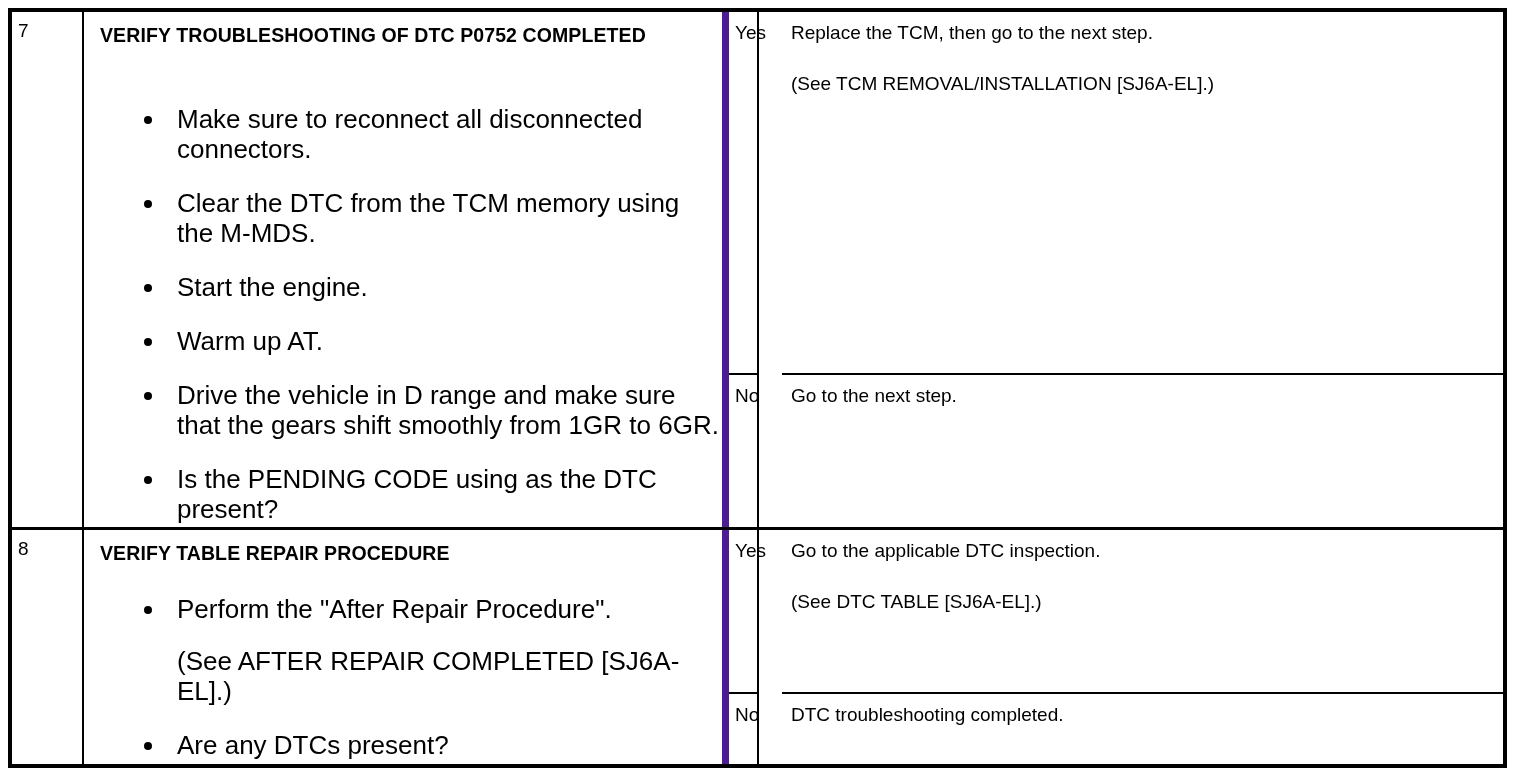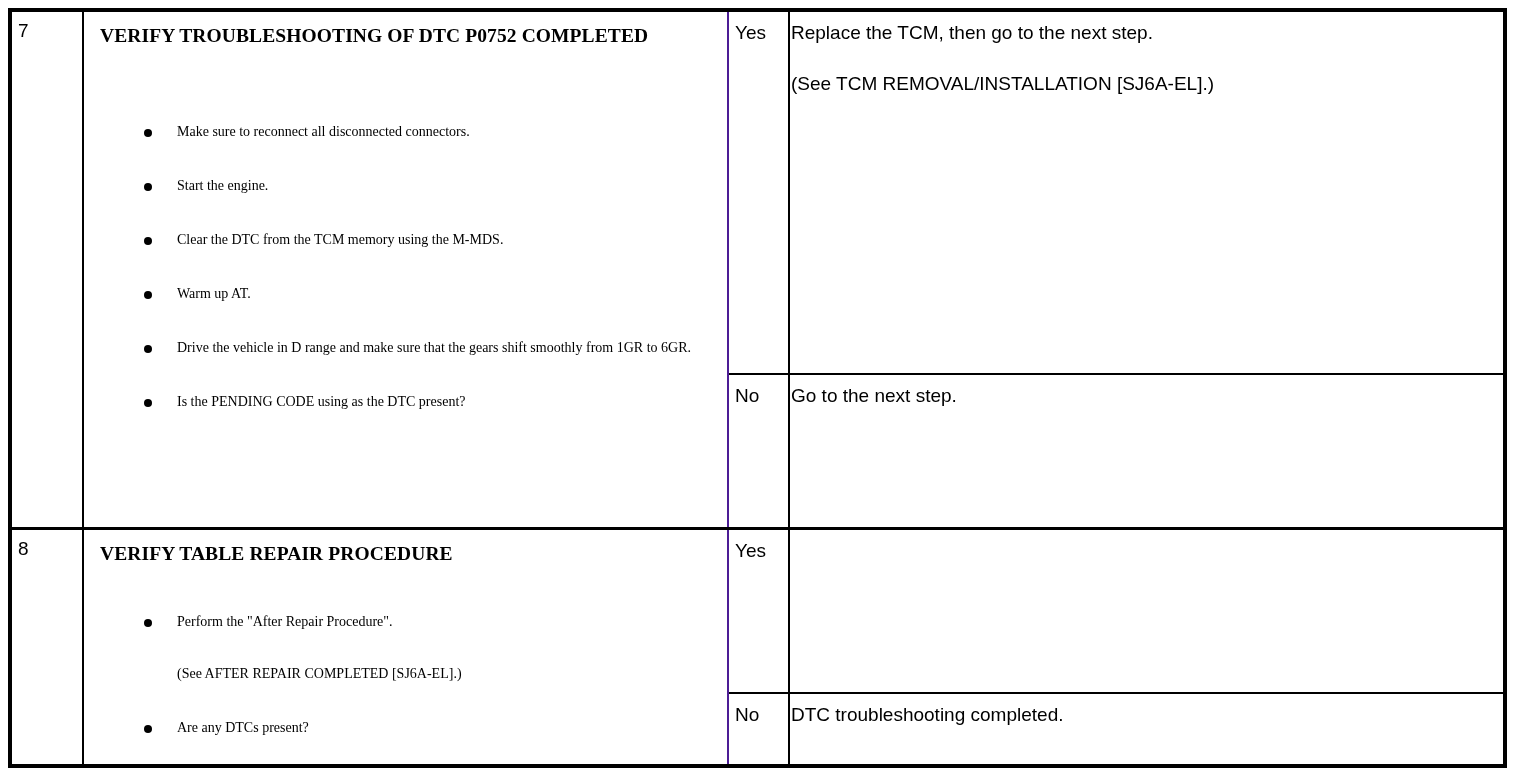--- a/index.html
+++ b/index.html
@@ -59,30 +59,29 @@
     line-height: 22px;
     letter-spacing: 0px;
   }
 
   
   .col-desc {
     position: absolute;
     left: 72px; top: 0; bottom: 0;
     width: 645px;
     box-sizing: border-box;
-    border-right: 2px solid #4c1d95;
+    border-right: 7px solid #4c1d95;
     padding: 6px;
-    font-family: Liberation Serif, serif;
   }
 
   
   .col-judge {
     position: absolute;
     left: 717px; top: 0; bottom: 0;
-    width: 61px;
+    width: 30px;
     box-sizing: border-box;
     text-decoration: underline;
   }
 
   
   .col-result {
     position: absolute;
     left: 770px; top: 0; right: 0; bottom: 0;
     box-sizing: border-box;
     padding-left: 28px;
@@ -137,23 +136,22 @@
     position: absolute;
     left: 0; right: 0;
   }
   .row-7 .bullet-list { top: 92px; }
   .row-8 .bullet-list { top: 64px; }
 
   .bullet-item {
     position: relative;
     padding-left: 93px;
     margin-bottom: 24px;
-    font-size: 14px;
+    font-size: 26px;
     line-height: 30px;
-    margin-top: 13px;
   }
   .bullet-item:last-child { margin-bottom: 0; }
   .bullet-item .dot {
     position: absolute;
     left: 60px;
     top: 12px;
     width: 8px;
     height: 8px;
     border-radius: 50%;
     background: #000000;
@@ -178,25 +176,25 @@
 
       <div class="col-desc">
         <div class="desc-title">VERIFY TROUBLESHOOTING OF DTC P0752 COMPLETED</div>
         <div class="bullet-list">
           <div class="bullet-item">
             <span class="dot"></span>
             <span class="btext">Make sure to reconnect all disconnected connectors.</span>
           </div>
           <div class="bullet-item">
             <span class="dot"></span>
+            <span class="btext">Clear the DTC from the TCM memory using the M-MDS.</span>
+          </div>
+          <div class="bullet-item">
+            <span class="dot"></span>
             <span class="btext">Start the engine.</span>
-          </div>
-          <div class="bullet-item">
-            <span class="dot"></span>
-            <span class="btext">Clear the DTC from the TCM memory using the M-MDS.</span>
           </div>
           <div class="bullet-item">
             <span class="dot"></span>
             <span class="btext">Warm up AT.</span>
           </div>
           <div class="bullet-item">
             <span class="dot"></span>
             <span class="btext">Drive the vehicle in D range and make sure that the gears shift smoothly from 1GR to 6GR.</span>
           </div>
           <div class="bullet-item">
@@ -254,20 +252,26 @@
       <div class="col-judge">
         <div class="judge-cell jc-yes">
           <span class="judge-label">Yes</span>
         </div>
         <div class="judge-cell jc-no">
           <span class="judge-label">No</span>
         </div>
       </div>
 
       <div class="col-result">
+        <div class="result-cell rc-yes">
+          <div class="result-body">
+            <div class="result-line">Go to the applicable DTC inspection.</div>
+            <div class="result-line spaced">(See DTC TABLE [SJ6A-EL].)</div>
+          </div>
+        </div>
         <div class="result-cell rc-no">
           <div class="result-body">
             <div class="result-line">DTC troubleshooting completed.</div>
           </div>
         </div>
       </div>
     </div>
 
   </div>
 </div>

